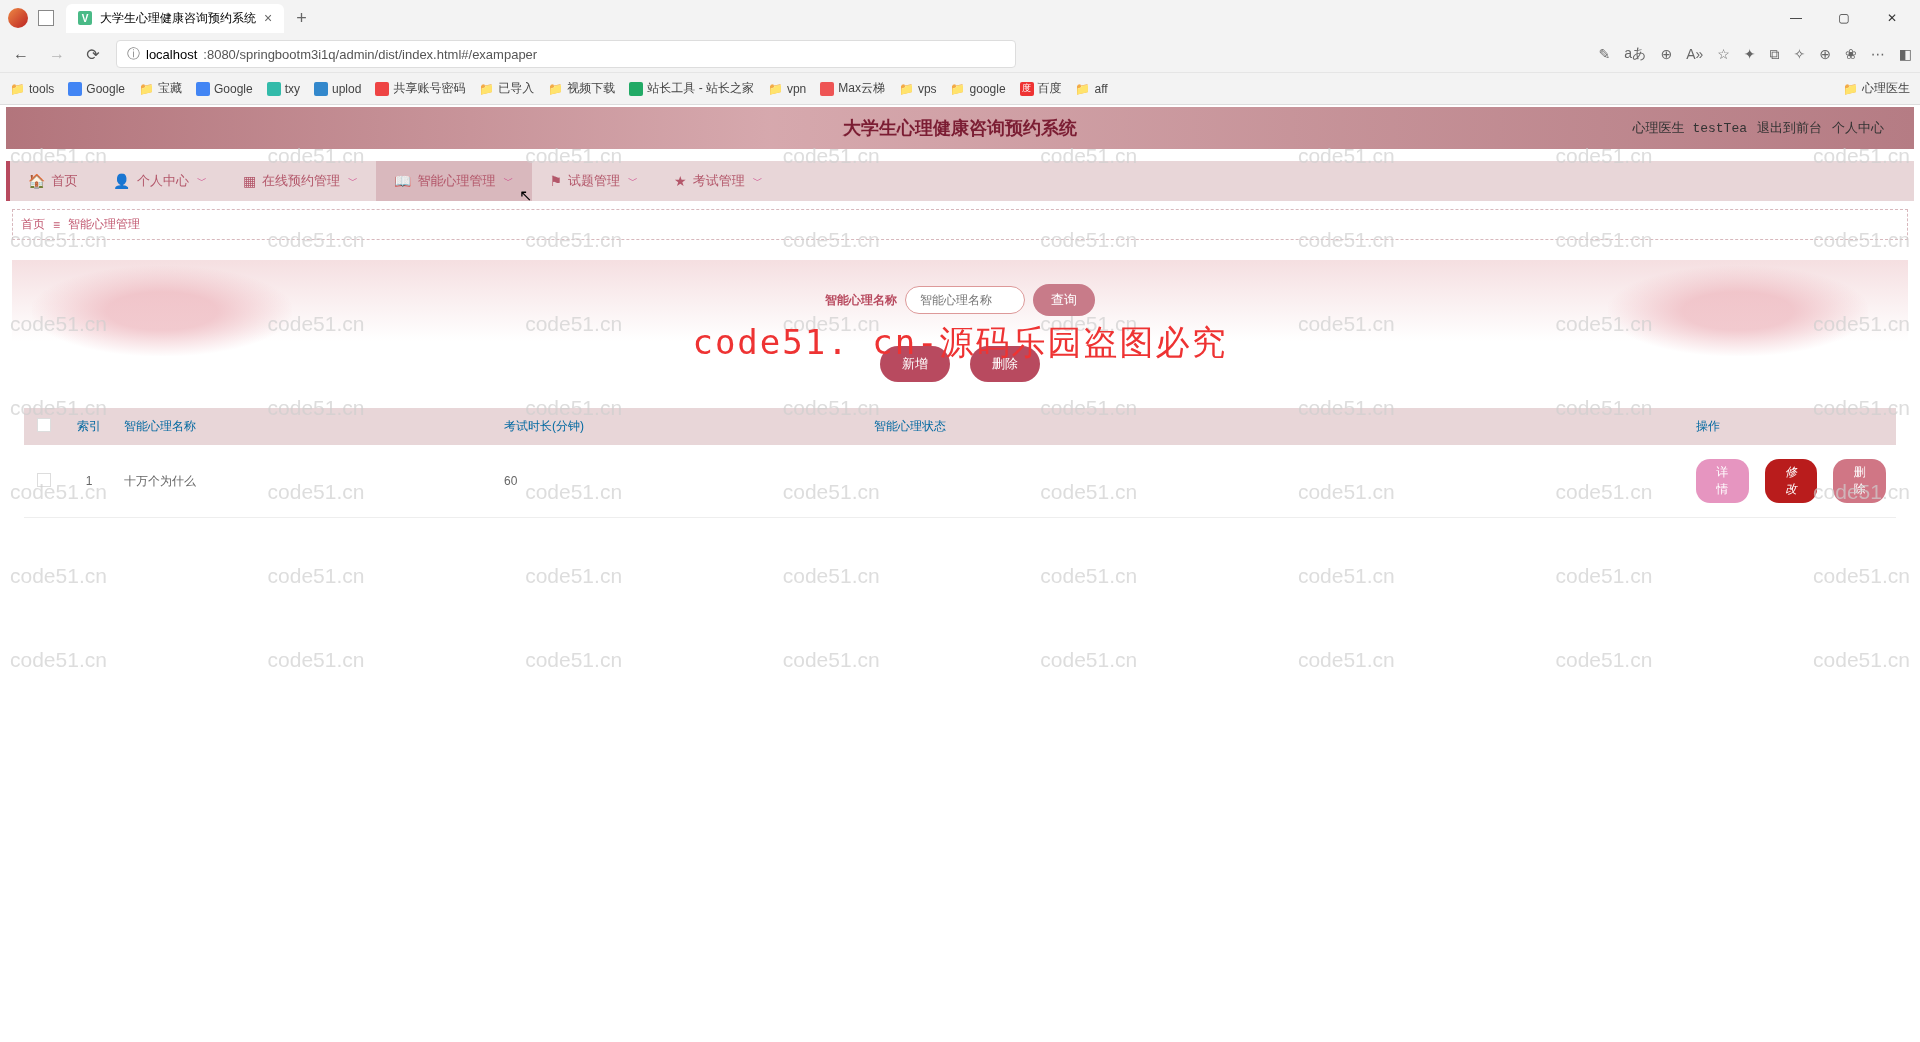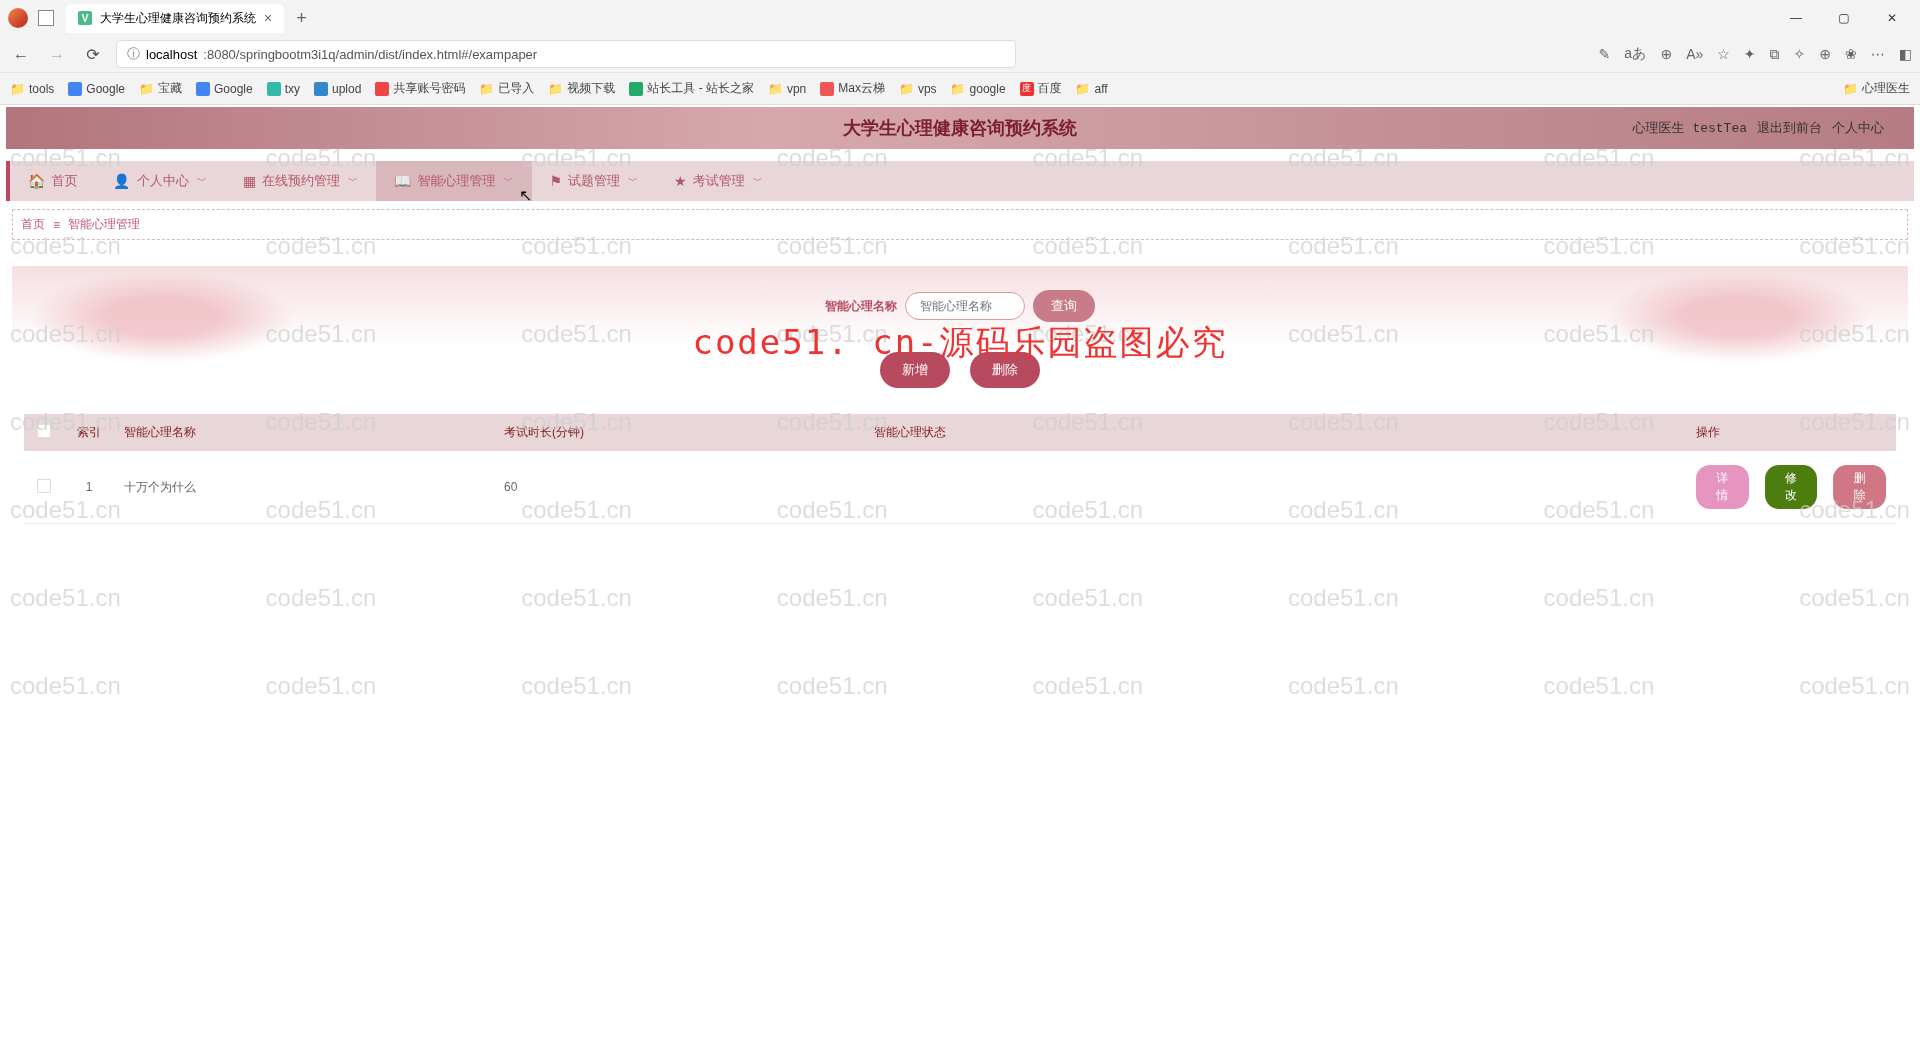--- a/index.html
+++ b/index.html
@@ -39,50 +39,50 @@
 
 .nav-row { height: 40px; background: #e8d6d8; margin: 12px 6px 0 6px; display: flex; align-items: center; border-left: 4px solid #b84a5f; }
 .nav-item { display: flex; align-items: center; gap: 6px; padding: 0 18px; height: 100%; font-size: 13px; color: #b3576a; cursor: pointer; }
 .nav-item.active { background: #d9b8bd; }
 .nav-icon { font-size: 14px; }
 .chev { font-size: 10px; color: #c48; margin-left: 2px; }
 
 .breadcrumb { margin: 8px 12px; padding: 6px 8px; border: 1px dashed #d8b8bd; font-size: 12px; color: #c25a72; display: flex; align-items: center; gap: 8px; }
 .breadcrumb .sep { color: #c25a72; }
 
-.content-area { margin: 26px 12px; background: linear-gradient(180deg,#f5dfe1 0%,#fff 30%); padding: 24px 12px 12px 12px; position: relative; }
+.content-area { margin: 20px 12px; background: linear-gradient(180deg,#f5dfe1 0%,#fff 30%); padding: 24px 12px 12px 12px; position: relative; }
 .pink-blob { position: absolute; width: 260px; height: 90px; background: radial-gradient(ellipse at center,#edb5bc 30%,transparent 72%); opacity:.7; }
 .pink-blob.left { left: 20px; top: 6px; }
 .pink-blob.right { right: 40px; top: 6px; }
 
 .search-row { display: flex; justify-content: center; align-items: center; gap: 8px; position: relative; z-index: 1; }
 .search-label { font-size: 12px; color: #b84a5f; font-weight: bold; }
 .search-input { border: 1px solid #d99; border-radius: 16px; padding: 6px 14px; width: 120px; font-size: 12px; outline: none; color: #888; }
 .btn { border: none; border-radius: 16px; padding: 7px 18px; font-size: 13px; color: #fff; cursor: pointer; }
 .btn-query { background: #c87b89; }
 .btn-row { display: flex; justify-content: center; gap: 20px; margin-top: 30px; position: relative; z-index: 1; }
 .btn-add { background: #b84a5f; border-radius: 18px; padding: 9px 22px; }
 .btn-del { background: #b84a5f; border-radius: 18px; padding: 9px 22px; }
 
 .data-table { width: 100%; margin-top: 26px; border-collapse: collapse; font-size: 12px; position: relative; z-index: 1; }
 .data-table thead { background: #e8d6d8; }
-.data-table th { text-align: left; padding: 10px 10px; color: #7f1d1d; font-weight: normal; }
+.data-table th { text-align: left; padding: 10px 10px; color: #0369a1; font-weight: normal; }
 .data-table th.checkbox-col, .data-table td.checkbox-col { width: 40px; text-align: center; }
 .data-table th.idx-col, .data-table td.idx-col { width: 50px; text-align: center; }
 .data-table th.ops-col { width: 210px; }
 .data-table td { padding: 14px 10px; border-bottom: 1px solid #eee; color: #666; background: #fff; }
 .chk { width: 14px; height: 14px; border: 1px solid #ddd; display: inline-block; background: #fff; }
 .row-ops { display: flex; gap: 16px; justify-content: flex-end; }
 .pill { border-radius: 14px; padding: 5px 16px; font-size: 12px; color: #fff; cursor: pointer; border: none; }
 .pill-detail { background: #e695c0; }
-.pill-edit { background: #4d7c0f; }
+.pill-edit { background: #b91c1c; font-style: italic; }
 .pill-del { background: #d07685; }
 
 .watermark-layer { position: fixed; inset: 84px 0 0 0; pointer-events: none; z-index: 50; }
-.wm-line { display: flex; justify-content: space-between; padding: 0 10px; color: #cfcfcf; font-size: 24px; font-family: Arial; opacity: .7; margin-top: 60px; text-align: right; }
+.wm-line { display: flex; justify-content: space-between; padding: 0 10px; color: #cfcfcf; font-size: 21px; font-family: Arial; opacity: .7; margin-top: 60px; text-align: right; }
 .big-watermark { position: absolute; top: 320px; left: 50%; transform: translateX(-50%); color: #e33; font-size: 34px; font-family: "SimSun", monospace; letter-spacing: 2px; z-index: 60; pointer-events: none; white-space: nowrap; }
 
 .cursor { position: fixed; top: 186px; left: 519px; font-size: 16px; color: #000; z-index: 70; pointer-events: none; }
 </style>
 </head>
 <body>
 
 <div class="browser-chrome">
   <div class="tab-bar">
     <div class="profile-icon"></div>

